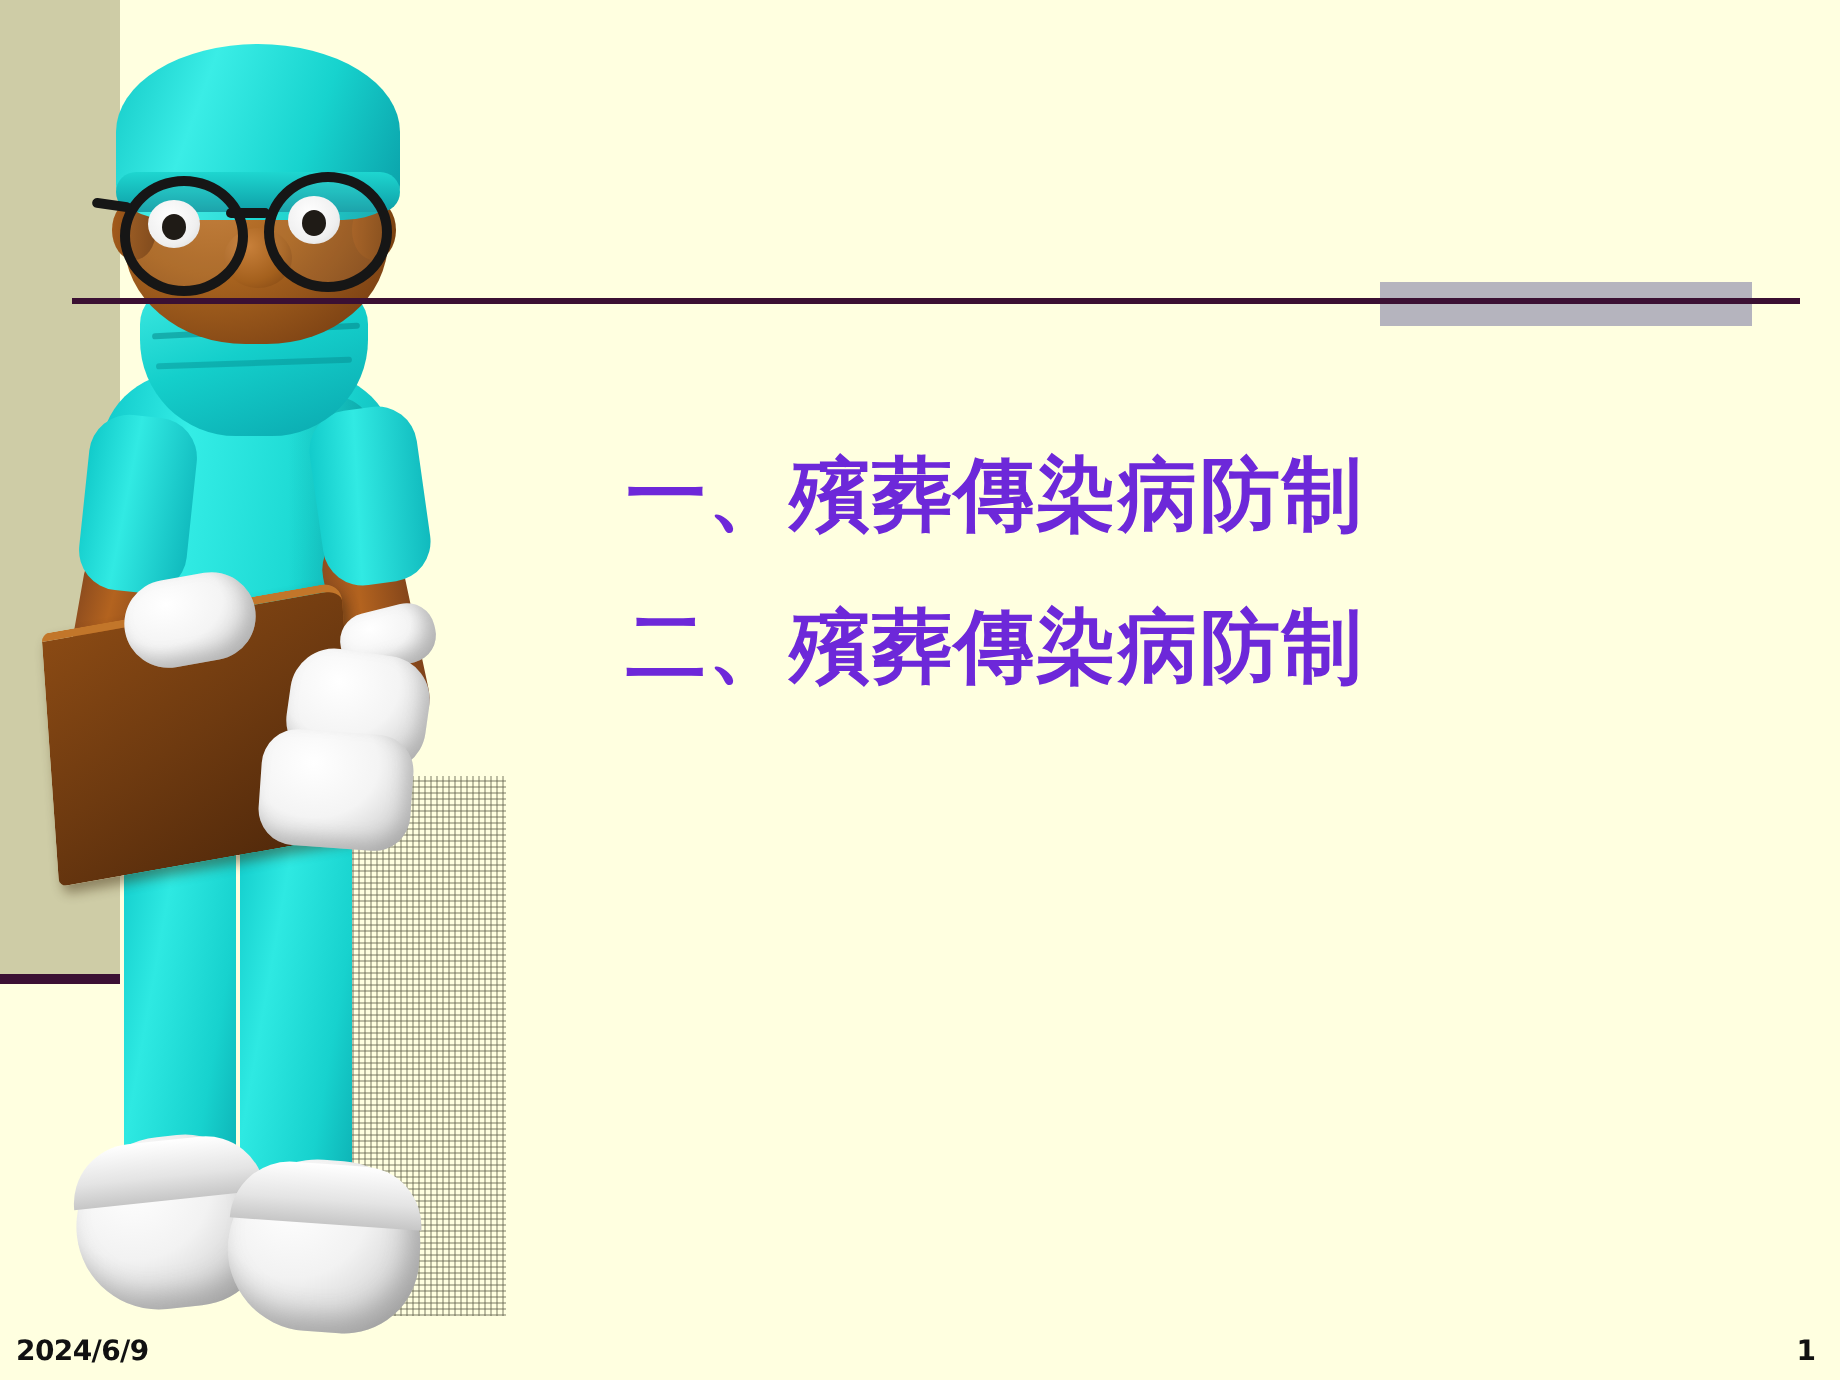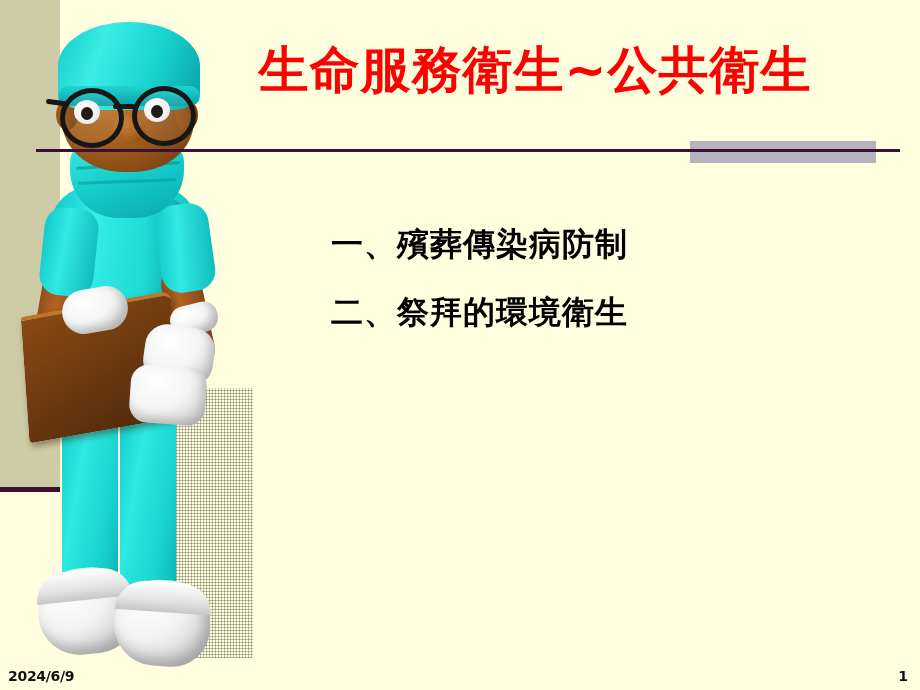--- a/index.html
+++ b/index.html
@@ -38,23 +38,23 @@
     position:absolute;left:690px;top:141px;width:186px;height:22px;
     background:#B5B4BE;
   }
   .divider-line{
     position:absolute;left:36px;top:149px;width:864px;height:3px;
     background:#3B1033;
   }
 
   
   .body-list{
-    position:absolute;left:331px;top:228px;width:560px;
-    color:#000000;
-    font-size:32px;
+    position:absolute;left:313px;top:228px;width:560px;
+    color:#6d28d9;
+    font-size:40px;
     font-weight:bold;
     line-height:1.0;
   }
   .body-list .line{
     margin-bottom:36px;
     white-space:nowrap;
     letter-spacing:1px;
   }
   .body-list .line:last-child{margin-bottom:0;}
 
@@ -298,26 +298,25 @@
     <div class="eye r"></div>
     <div class="pupil l"></div>
     <div class="pupil r"></div>
 
     <div class="lens l"></div>
     <div class="lens r"></div>
     <div class="bridge"></div>
     <div class="temple"></div>
   </div>
 
-  <div class="title">生命服務衛生~公共衛生</div>
 
   <div class="divider-block"></div>
   <div class="divider-line"></div>
 
   <div class="body-list">
     <div class="line">一、殯葬傳染病防制</div>
-    <div class="line">二、祭拜的環境衛生</div>
+    <div class="line">二、殯葬傳染病防制</div>
   </div>
 
   <div class="footer-date">2024/6/9</div>
   <div class="footer-page">1</div>
 
 </div>
 
 </body></html>

